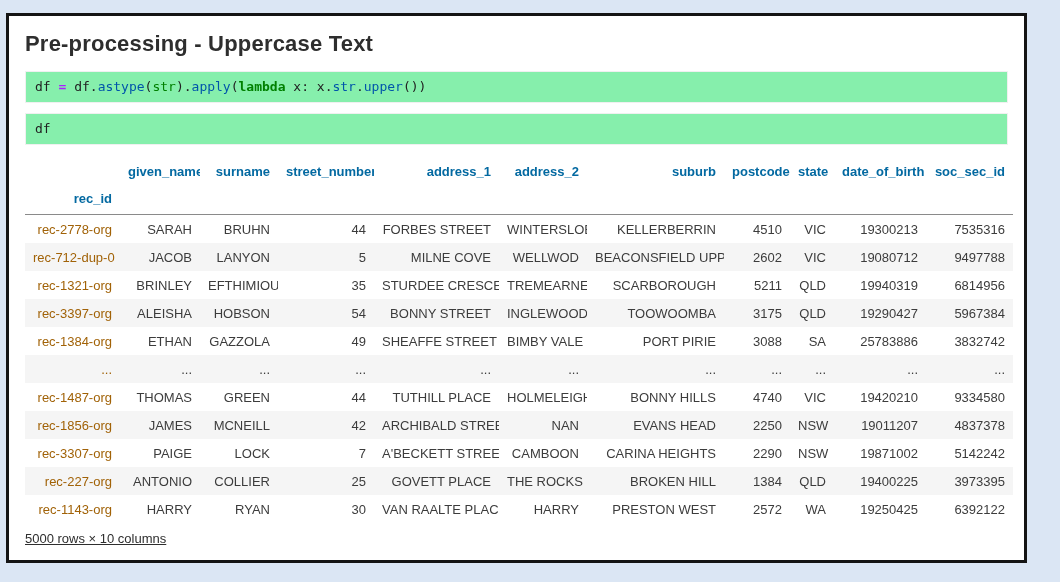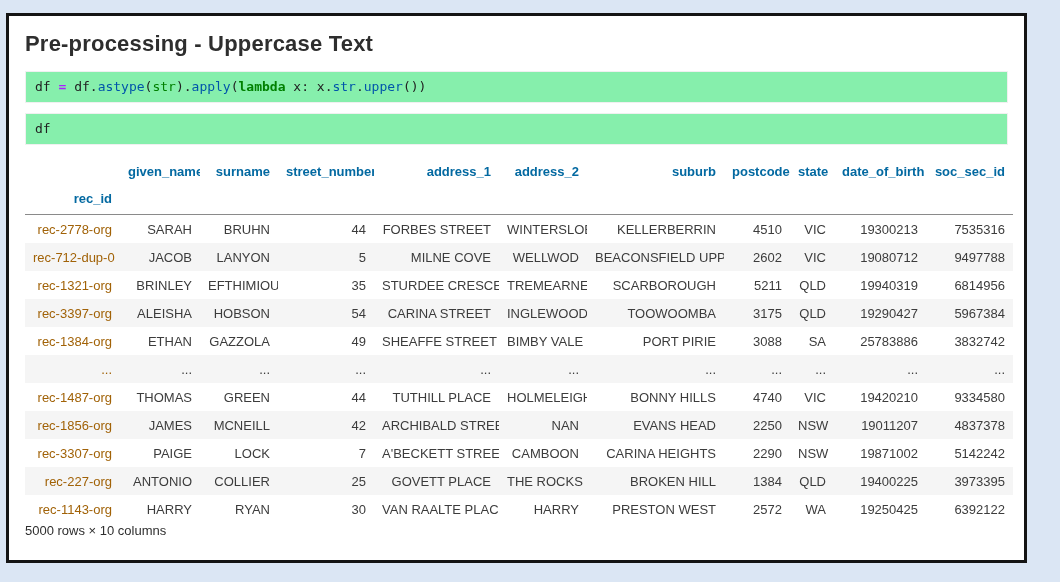--- a/index.html
+++ b/index.html
@@ -74,23 +74,24 @@
   table.df thead tr.cols th:nth-child(3)  { width: 78px; }
   table.df thead tr.cols th:nth-child(4)  { width: 96px; }
   table.df thead tr.cols th:nth-child(5)  { width: 125px; }
   table.df thead tr.cols th:nth-child(6)  { width: 88px; }
   table.df thead tr.cols th:nth-child(7)  { width: 137px; }
   table.df thead tr.cols th:nth-child(8)  { width: 66px; }
   table.df thead tr.cols th:nth-child(9)  { width: 44px; }
   table.df thead tr.cols th:nth-child(10) { width: 92px; }
   table.df thead tr.cols th:nth-child(11) { width: 87px; }
   .df-footer {
-    margin-top: 0;
+    margin-top: 8px;
     font-size: 13px;
     color: #2e2e2e;
+    text-decoration: underline;
   }
 </style>
 </head>
 <body>
 
 <div class="panel">
   <h1 class="page-title">Pre-processing - Uppercase Text</h1>
 
   <div class="code-cell"><span class="tok-plain">df </span><span class="tok-op">=</span><span class="tok-plain"> df.</span><span class="tok-prop">astype</span><span class="tok-plain">(</span><span class="tok-builtin">str</span><span class="tok-plain">).</span><span class="tok-prop">apply</span><span class="tok-plain">(</span><span class="tok-keyword">lambda</span><span class="tok-plain"> x: x.</span><span class="tok-prop">str</span><span class="tok-plain">.</span><span class="tok-prop">upper</span><span class="tok-plain">())</span></div>
 
@@ -164,21 +165,21 @@
             <td>5211</td>
             <td>QLD</td>
             <td>19940319</td>
             <td>6814956</td>
           </tr>
           <tr>
             <th>rec-3397-org</th>
             <td>ALEISHA</td>
             <td>HOBSON</td>
             <td>54</td>
-            <td>CARINA STREET</td>
+            <td>BONNY STREET</td>
             <td>INGLEWOOD</td>
             <td>TOOWOOMBA</td>
             <td>3175</td>
             <td>QLD</td>
             <td>19290427</td>
             <td>5967384</td>
           </tr>
           <tr>
             <th>rec-1384-org</th>
             <td>ETHAN</td>

